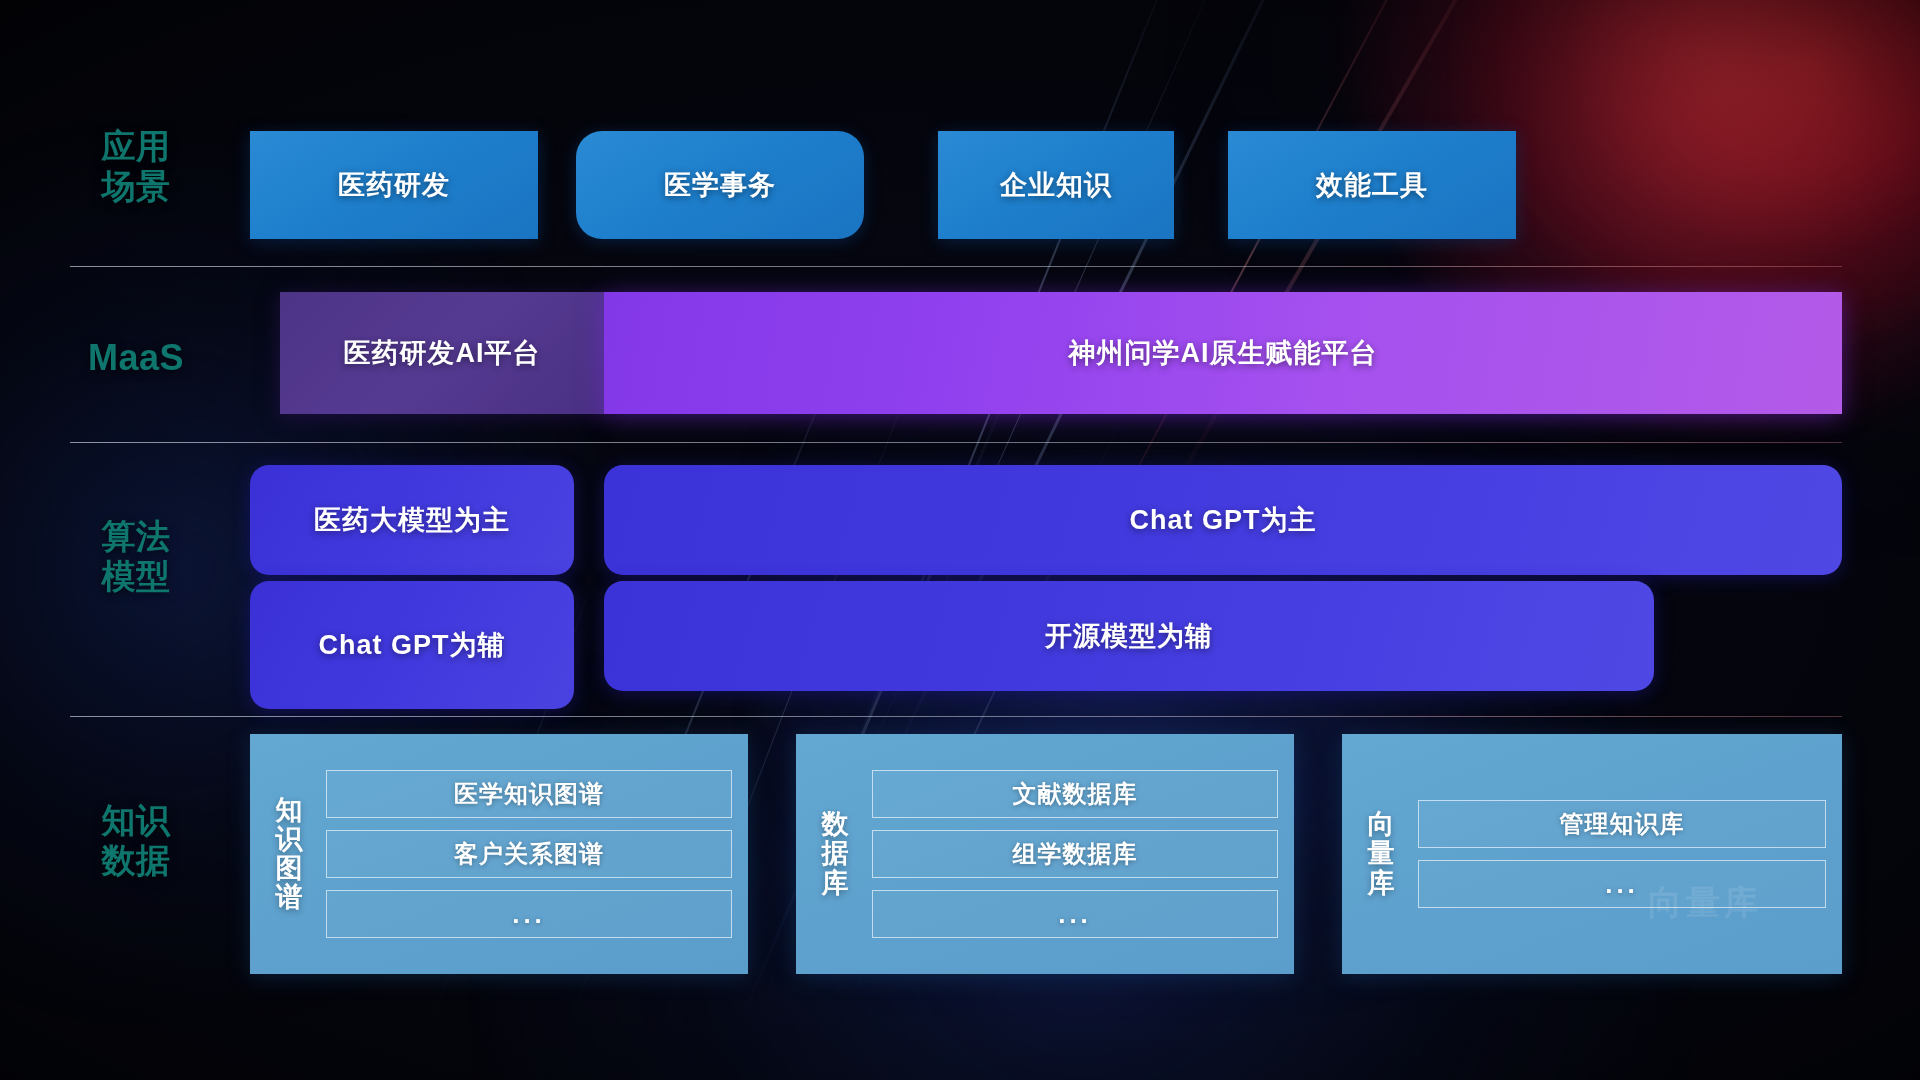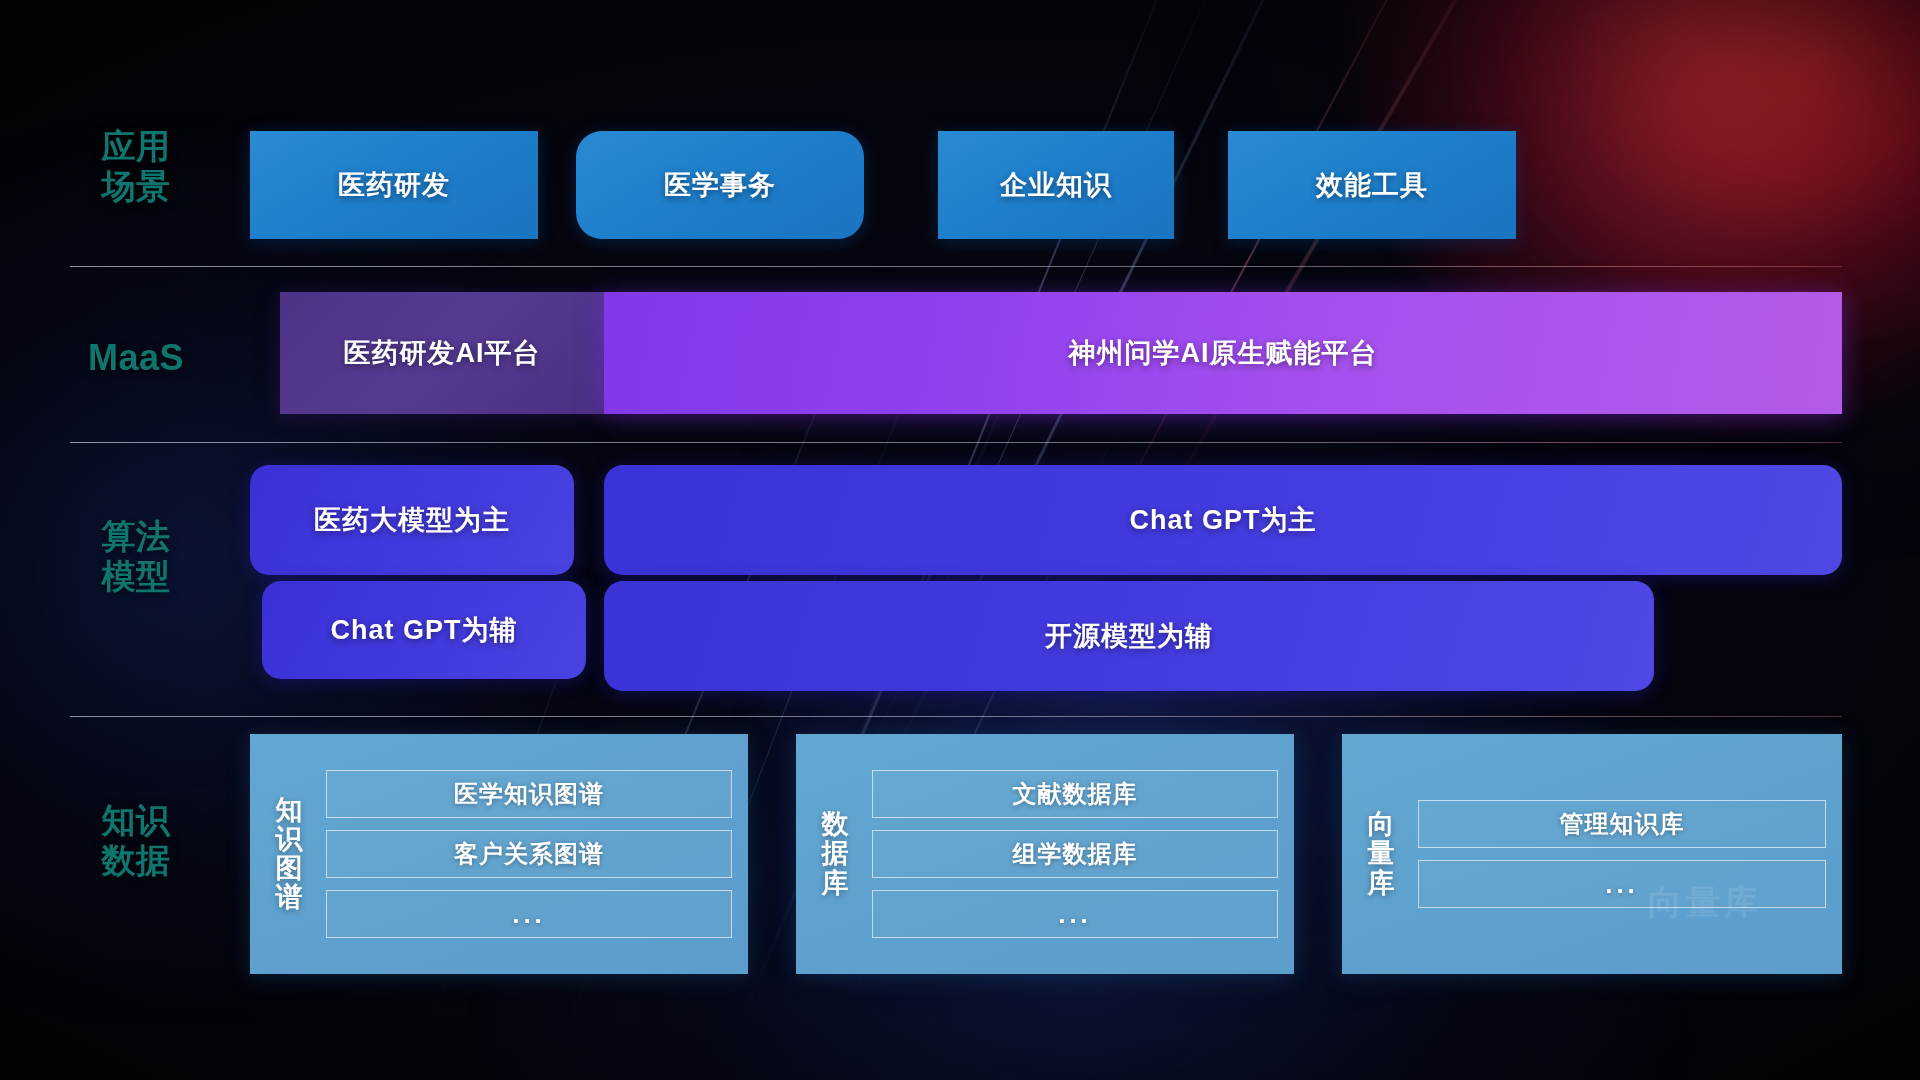--- a/index.html
+++ b/index.html
@@ -232,21 +232,21 @@
     <div class="row-label" style="left:70px;top:516px;width:132px;font-size:34px;">算法
 模型</div>
 
     <div class="card algo-card" style="left:250px;top:465px;width:324px;height:110px;">
       <span>医药大模型为主</span>
     </div>
     <div class="card algo-card wide" style="left:604px;top:465px;width:1238px;height:110px;">
       <span>Chat GPT为主</span>
     </div>
 
-    <div class="card algo-card" style="left:250px;top:581px;width:324px;height:98px;margin-left:12px;">
+    <div class="card algo-card" style="left:250px;top:581px;width:324px;height:128px;">
       <span>Chat GPT为辅</span>
     </div>
     <div class="card algo-card wide" style="left:604px;top:581px;width:1050px;height:110px;">
       <span>开源模型为辅</span>
     </div>
 
     <div class="divider" style="left:70px;top:716px;width:1772px;"></div>
 
     <div class="row-label" style="left:70px;top:800px;width:132px;font-size:34px;">知识
 数据</div>

